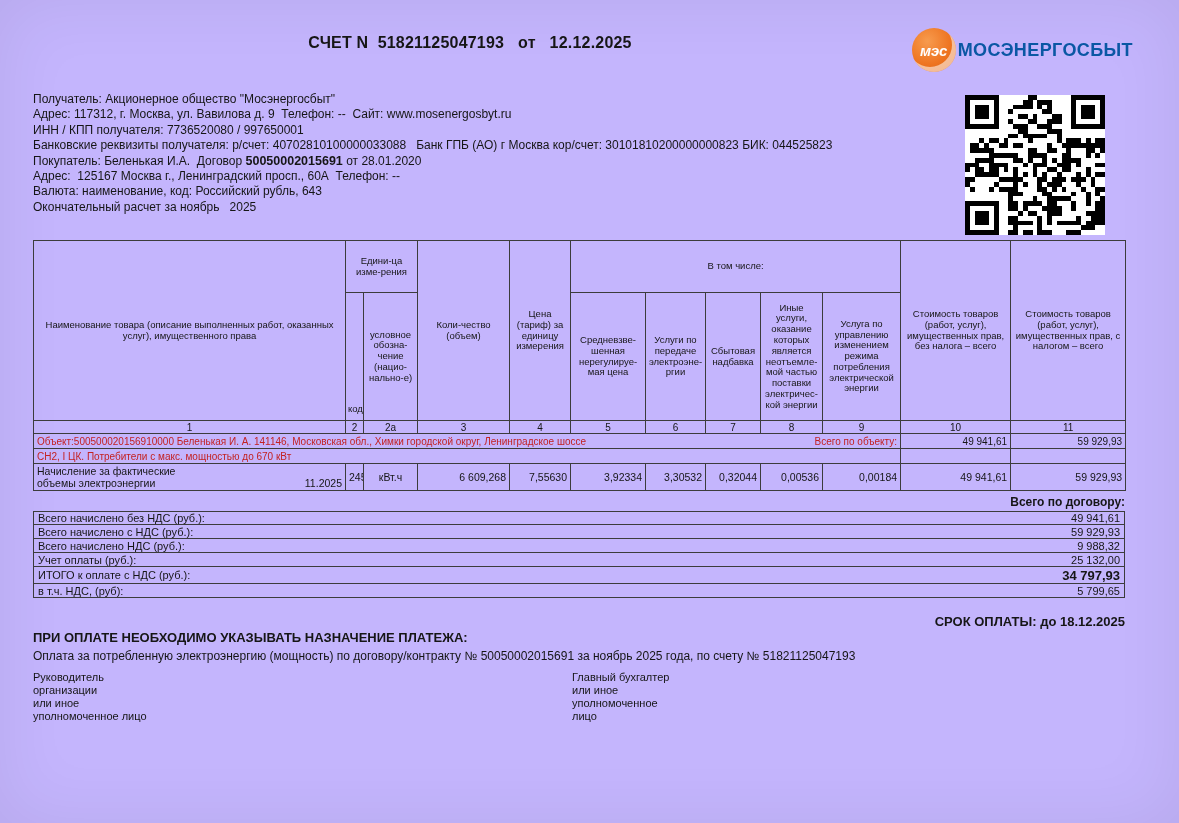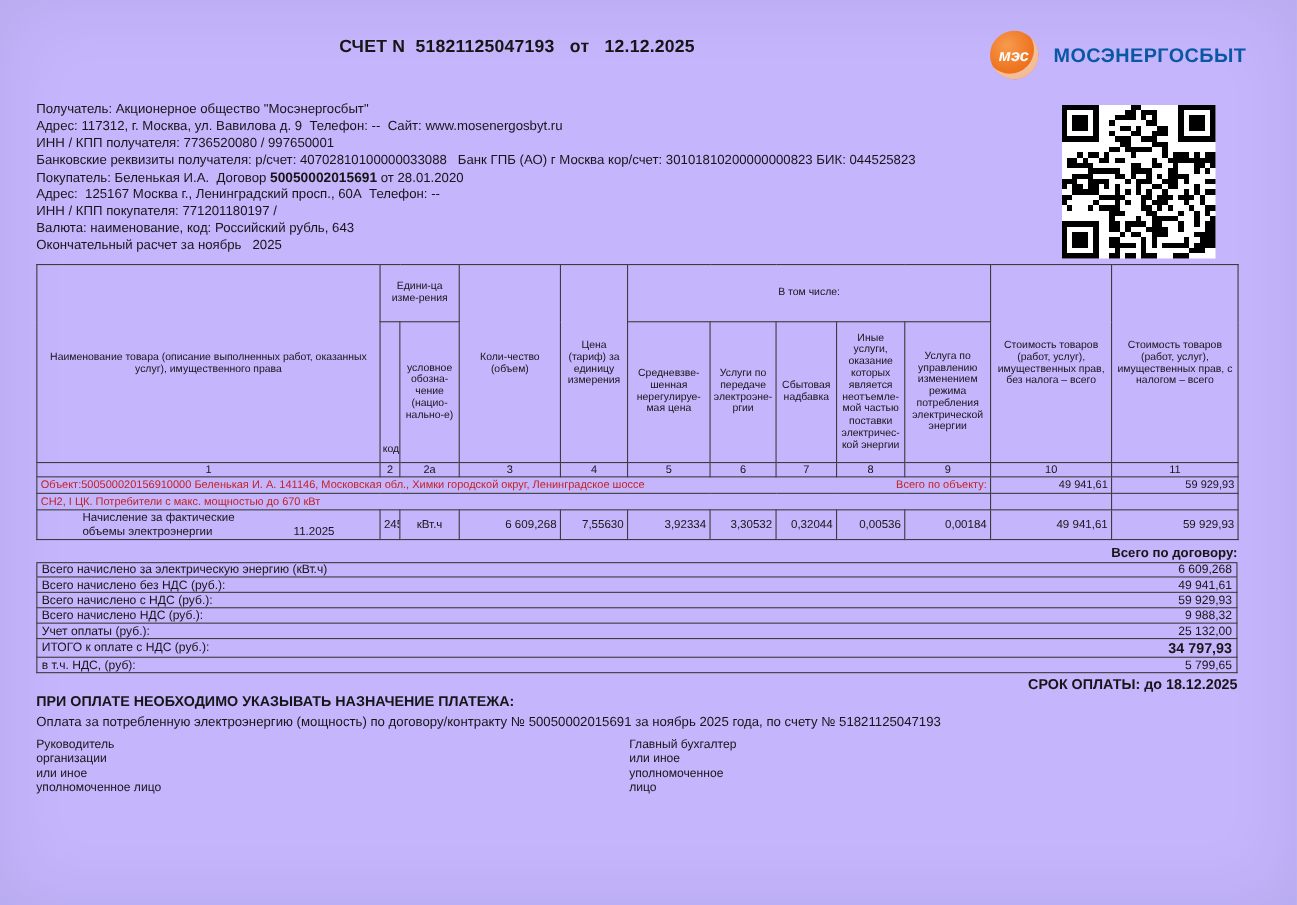--- a/index.html
+++ b/index.html
@@ -4,21 +4,21 @@
 <style>
   * { margin:0; padding:0; box-sizing:border-box; }
   html,body { width:1179px; height:823px; }
   body { font-family:"Liberation Sans","DejaVu Sans",sans-serif; background:#e6e6e4; color:#161616; }
   .page { position:relative; width:1179px; height:823px; background:#c4b5fd; overflow:hidden;
           box-shadow: inset 0 0 70px rgba(0,0,0,0.07); }
 
   .doc-title { position:absolute; top:34px; left:0; width:940px; text-align:center;
                font-size:16px; font-weight:bold; white-space:pre-wrap; letter-spacing:.2px; }
 
-  .logo { position:absolute; top:28px; right:46px; display:flex; align-items:center; gap:14px; }
+  .logo { position:absolute; top:28px; right:46px; display:flex; align-items:center; gap:2px; }
   .logo-mark { width:44px; height:44px; border-radius:50%;
                background: radial-gradient(circle at 35% 30%, #f79b4e 0%, #ee7420 55%, #d85f10 100%);
                position:relative; display:flex; align-items:center; justify-content:center;
                box-shadow: inset -4px -5px 0 rgba(255,255,255,0.55); }
   .logo-mark span { color:#fff; font-size:15px; font-weight:bold; font-style:italic; }
   .logo-name { font-size:18px; font-weight:bold; color:#0a57a4; letter-spacing:.4px; }
 
   .info { position:absolute; top:92px; left:33px; width:905px; font-size:12px; line-height:15.4px; }
   .info div { white-space:pre-wrap; }
   .info b { font-size:12.5px; }
@@ -34,21 +34,21 @@
   .h-tall  { height:128px; }
   .h-bottom { vertical-align:bottom !important; padding-bottom:5px !important; }
   tr.h-nums th { height:13px; font-size:10px; line-height:11px; padding:0; }
 
   table.main td { font-size:10.5px; padding:1px 3px; vertical-align:middle; }
   td.num { text-align:right; }
   td.ctr { text-align:center; }
   tr.red-row td { color:#c32222; font-size:10px; height:15px;margin-left:20px; }
   tr.red-row td.black { color:#161616; }
   .obj-flex { display:flex; justify-content:space-between; white-space:nowrap; }
-  .name-flex { display:flex; justify-content:center; align-items:flex-end;gap:12px; }
+  .name-flex { display:flex; justify-content:space-between; align-items:flex-end;gap:12px; }
   .name-flex .nm { max-width:180px; line-height:12px; }
   tr.charge td { height:27px; }
 
   .contract-total { position:absolute; top:495px; right:54px; font-size:12px; font-weight:bold;margin-left:46px; }
 
   .summary { position:absolute; top:511px; left:33px; width:1092px; font-size:11px; }
   .summary-row { display:flex; justify-content:space-between; align-items:center;
                  border:1px solid #3c3c3c; border-top:none; height:14px; padding:0 4px; }
   .summary-row:first-child { border-top:1px solid #3c3c3c; }
   .summary-row.total { height:17px;gap:40px; }
@@ -77,21 +77,20 @@
     <div class="logo-name">МОСЭНЕРГОСБЫТ</div>
   </div>
 
   <div class="info">
     <div>Получатель: Акционерное общество "Мосэнергосбыт"</div>
     <div>Адрес: 117312, г. Москва, ул. Вавилова д. 9  Телефон: --  Сайт: www.mosenergosbyt.ru</div>
     <div>ИНН / КПП получателя: 7736520080 / 997650001</div>
     <div>Банковские реквизиты получателя: р/счет: 40702810100000033088   Банк ГПБ (АО) г Москва кор/счет: 30101810200000000823 БИК: 044525823</div>
     <div><span>Покупатель: Беленькая И.А.  Договор </span><b>50050002015691</b><span> от 28.01.2020</span></div>
     <div>Адрес:  125167 Москва г., Ленинградский просп., 60А  Телефон: --</div>
-    <div>ИНН / КПП покупателя: 771201180197 /</div>
     <div>Валюта: наименование, код: Российский рубль, 643</div>
     <div>Окончательный расчет за ноябрь   2025</div>
   </div>
 
   <svg class="qr" viewBox="0 0 29 29" shape-rendering="crispEdges">
       <rect x="0" y="0" width="29" height="29" fill="#ffffff"></rect>
       <rect x="0" y="0" width="7" height="7" fill="#000"></rect>
       <rect x="1" y="1" width="5" height="5" fill="#fff"></rect>
       <rect x="2" y="2" width="3" height="3" fill="#000"></rect>
       <rect x="22" y="0" width="7" height="7" fill="#000"></rect>
@@ -472,24 +471,20 @@
         <td class="num">49 941,61</td>
         <td class="num">59 929,93</td>
       </tr>
     </tbody>
   </table>
 
   <div class="contract-total">Всего по договору:</div>
 
   <div class="summary">
     <div class="summary-row">
-      <span class="s-label">Всего начислено за электрическую энергию (кВт.ч)</span>
-      <span class="s-value">6 609,268</span>
-    </div>
-    <div class="summary-row">
       <span class="s-label">Всего начислено без НДС (руб.):</span>
       <span class="s-value">49 941,61</span>
     </div>
     <div class="summary-row">
       <span class="s-label">Всего начислено с НДС (руб.):</span>
       <span class="s-value">59 929,93</span>
     </div>
     <div class="summary-row">
       <span class="s-label">Всего начислено НДС (руб.):</span>
       <span class="s-value">9 988,32</span>

